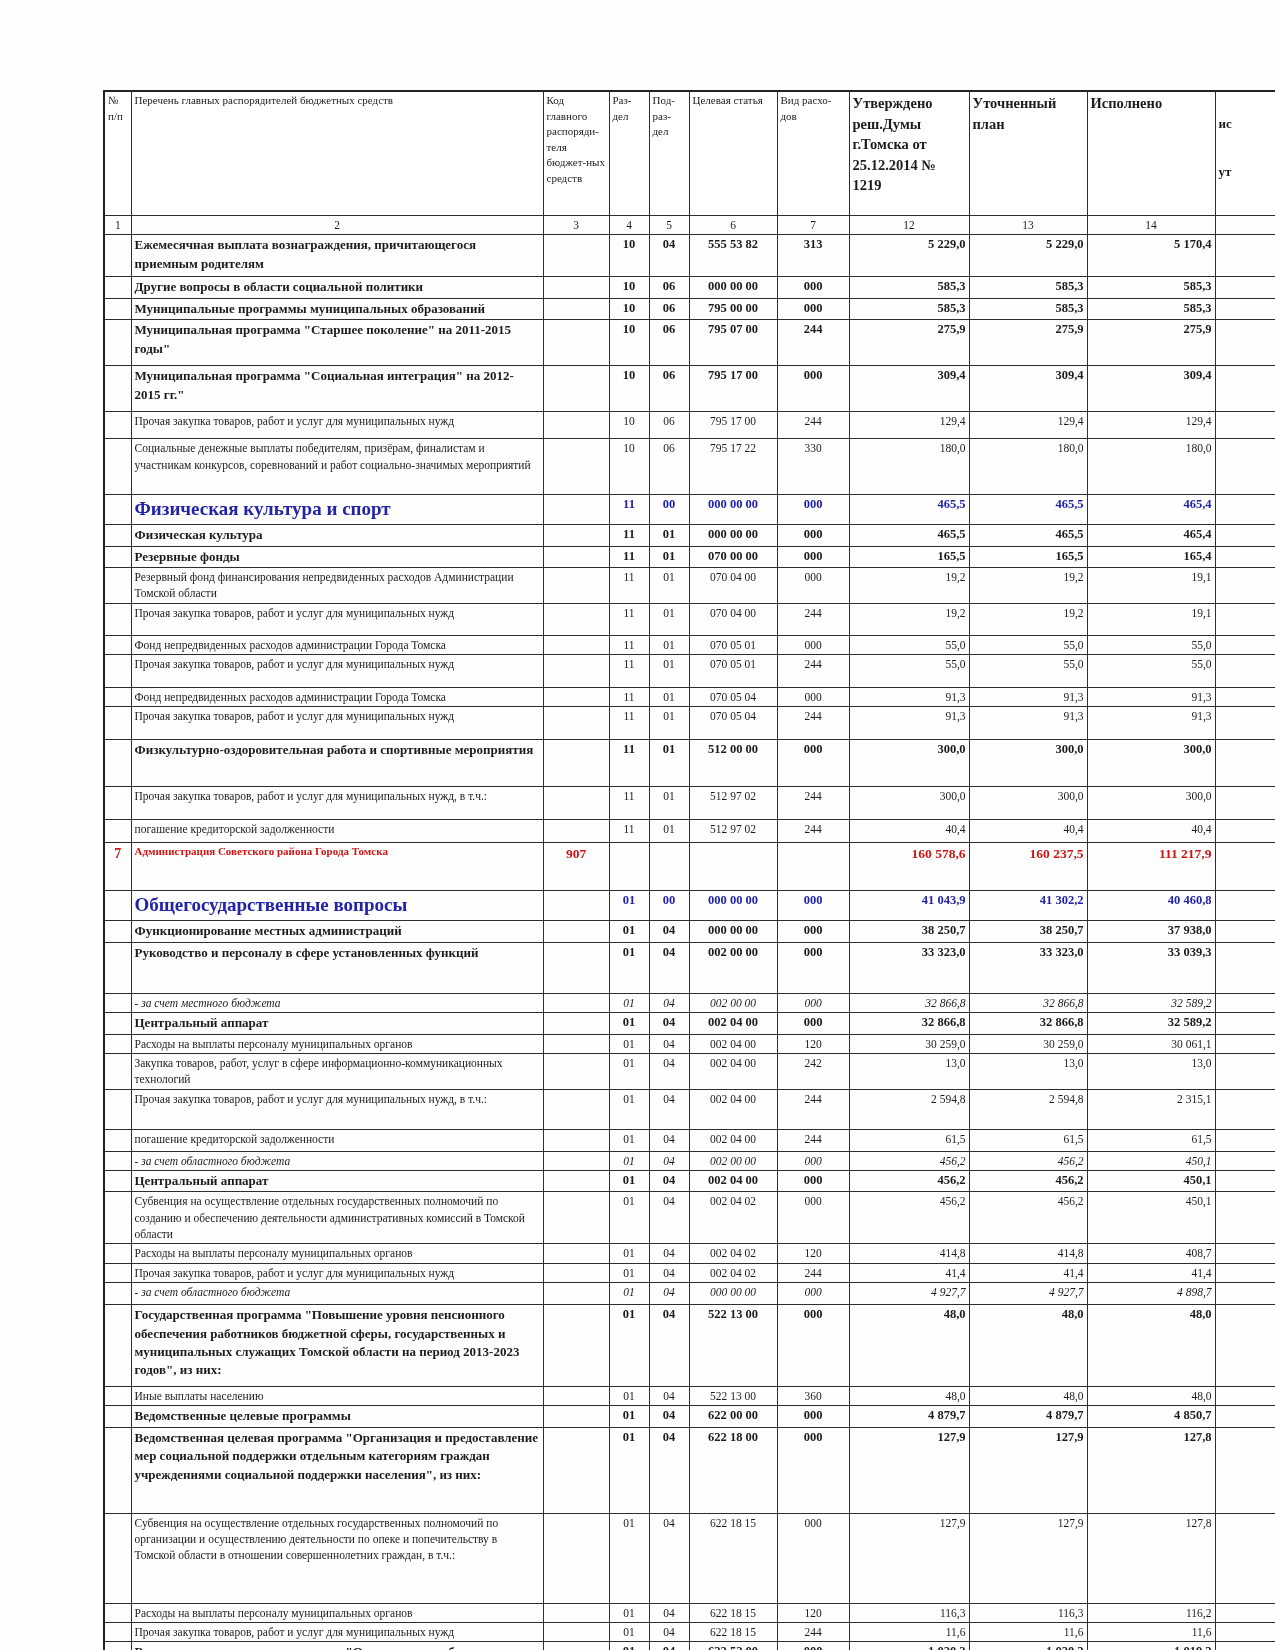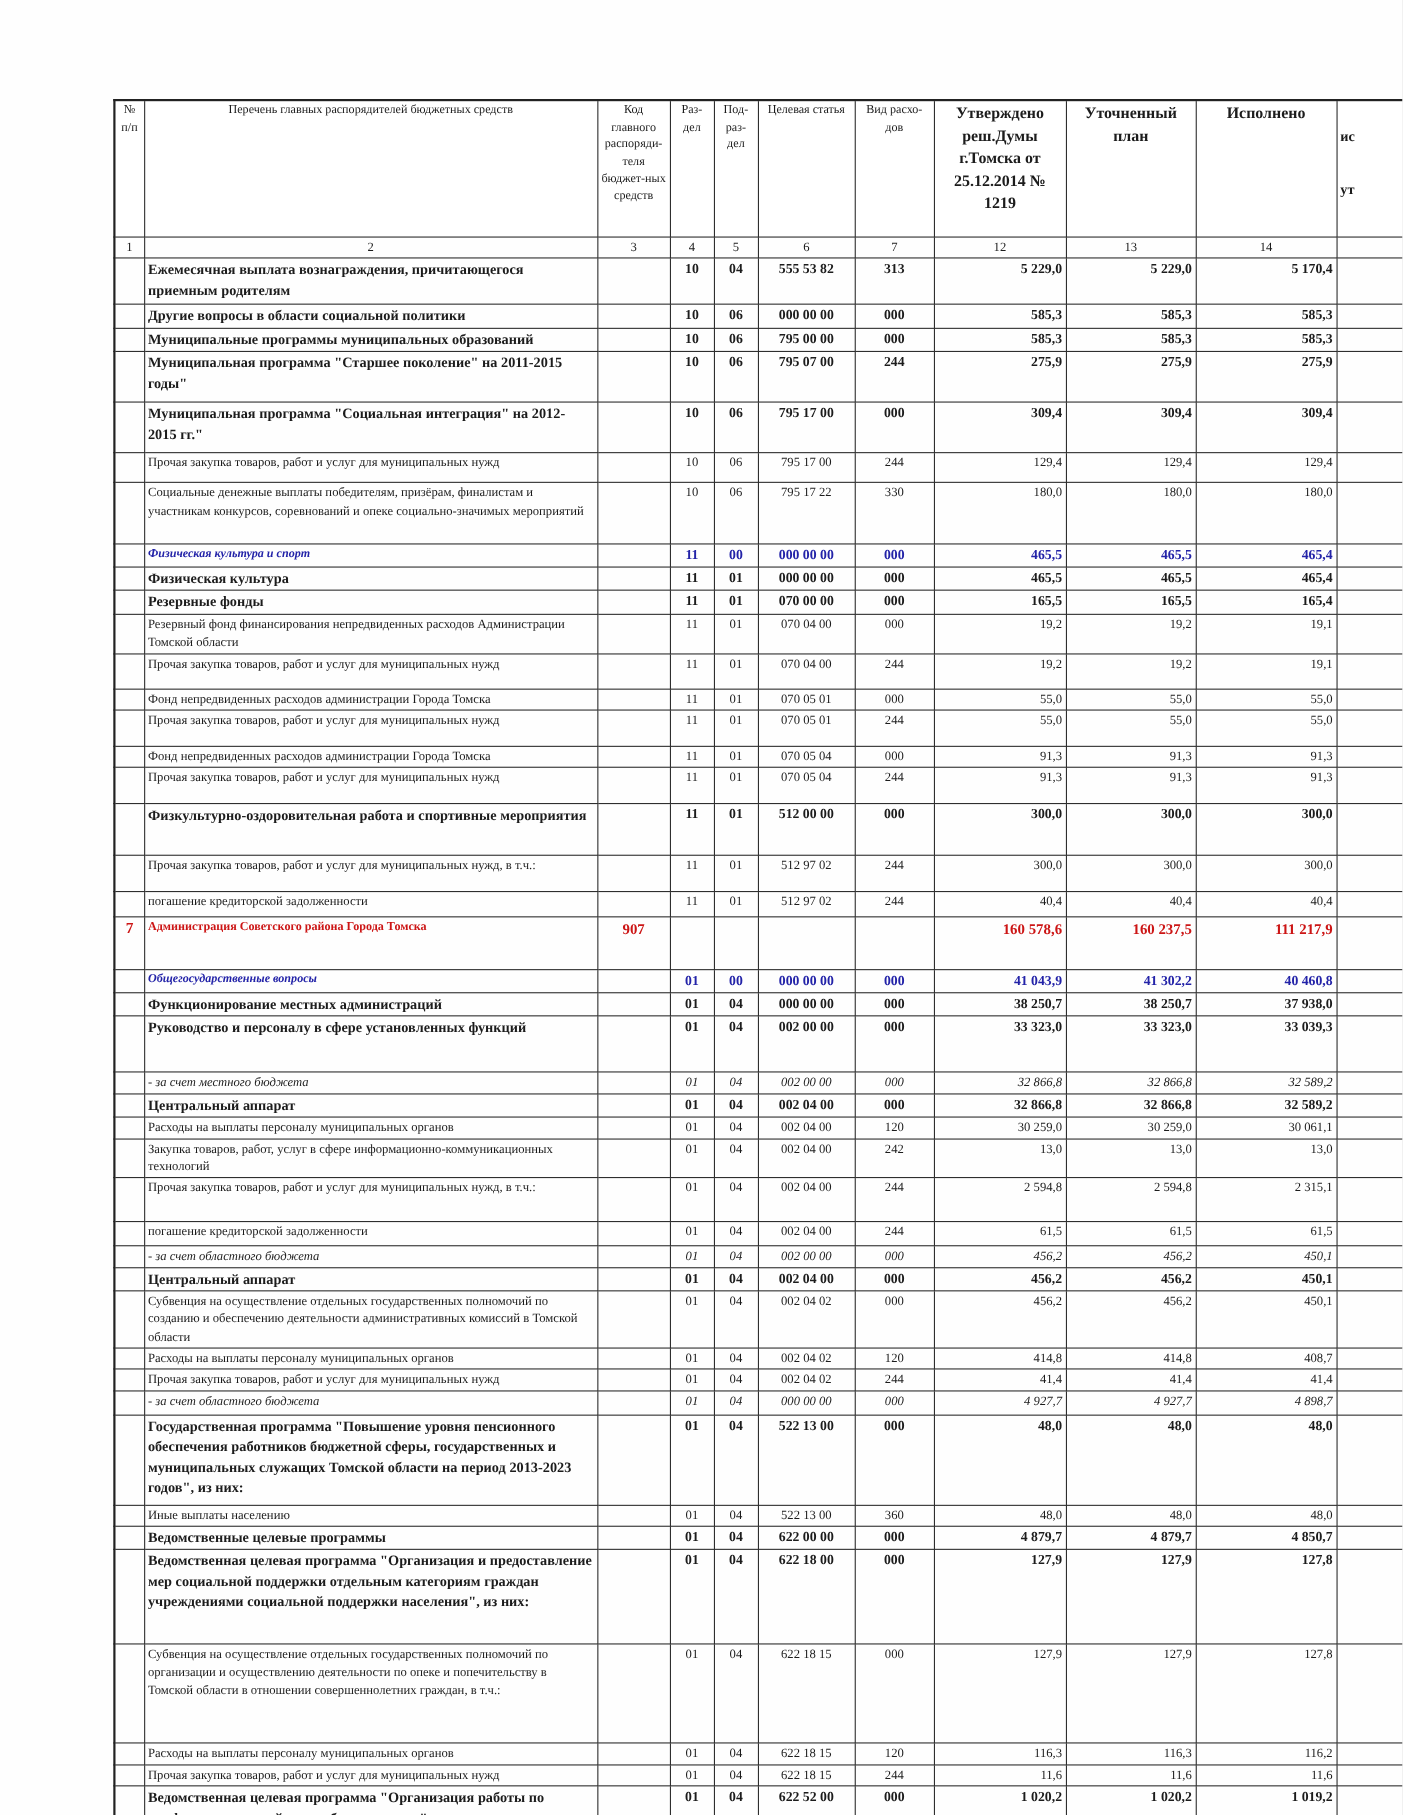--- a/index.html
+++ b/index.html
@@ -4,40 +4,40 @@
 <style>
   html,body{margin:0;padding:0;background:#e8e8e8;}
   #page{position:relative;width:1275px;height:1650px;background:#fefefe;overflow:hidden;
         font-family:"Liberation Serif","DejaVu Serif",serif;color:#1c1c1c;}
   #budget-table{position:absolute;left:103px;top:90px;border-collapse:collapse;table-layout:fixed;
         width:1201px;}
   #budget-table th,#budget-table td{border:1px solid #2e2e2e;vertical-align:top;overflow:hidden;
         padding:1px 3px;line-height:1.42;word-wrap:break-word;}
   #budget-table{border:2px solid #222;}
   
-  .hrow th{height:121px;font-weight:normal;font-size:11px;text-align:center;padding-top:3px;
+  .hrow th{height:121px;font-weight:normal;font-size:11px;text-align:left;padding-top:3px;
         border-bottom:2px solid #222;background:#fff;}
   .hrow th.big{font-weight:bold;font-size:14.5px;line-height:1.45;padding-top:6px;}
   .hrow th.hdr-cut{text-align:left;font-weight:bold;font-size:13px;padding-left:2px;}
   .hdr-cut .frag2{margin-top:30px;}
   .hdr-cut div:first-child{margin-top:22px;}
   .nrow th{height:15px;font-weight:normal;font-size:11.5px;text-align:center;padding:0;
         border-bottom:3px solid #1a1a1a;}
   
   td.c-num{text-align:center;font-size:12px;}
   td.c-name{text-align:left;font-size:11.5px;padding-left:10px;padding-right:4px;}
   td.c-code{text-align:center;font-size:11.5px;}
   td.c-val{text-align:right;font-size:11.5px;padding-right:5px;}
   td.c-cut{border-right:none;}
   
   tr.s-bold td{font-weight:bold;border-top-width:2px;}
   tr.s-bold td.c-name{font-size:13px;padding-left:5px;line-height:1.5;margin-top:27px;}
   tr.s-bold td.c-val,tr.s-bold td.c-code{font-size:12.5px;}
   tr.s-blue td{font-weight:bold;color:#2323a8;border-top-width:2px;}
-  tr.s-blue td.c-name{font-size:11px;padding-left:5px;font-style:italic;}
+  tr.s-blue td.c-name{font-size:19px;padding-left:5px;}
   tr.s-blue td.c-val,tr.s-blue td.c-code{font-size:12.5px;}
   tr.s-red td{font-weight:bold;color:#cc1515;border-top:3px solid #111;border-bottom:3px solid #111;}
   tr.s-red td.c-name{font-size:11px;padding-left:5px;padding-top:5px;}
   tr.s-red td.c-num{font-size:14px;padding-top:5px;}
   tr.s-red td.c-code{font-size:13.5px;padding-top:5px;}
   tr.s-red td.c-val{font-size:13.5px;padding-top:5px;}
   tr.s-italic td{font-style:italic;}
   tr.s-italic td.c-name{padding-left:7px;}
 </style>
 </head>
@@ -163,21 +163,21 @@
           <td class="c-code">06</td>
           <td class="c-code">795 17 00</td>
           <td class="c-code">244</td>
           <td class="c-val">129,4</td>
           <td class="c-val">129,4</td>
           <td class="c-val">129,4</td>
           <td class="c-cut"></td>
         </tr>
         <tr class="s-plain" style="height: 56px;">
           <td class="c-num"></td>
-          <td class="c-name">Социальные денежные выплаты победителям, призёрам, финалистам и участникам конкурсов, соревнований и опеке социально-значимых мероприятий</td>
+          <td class="c-name">Социальные денежные выплаты победителям, призёрам, финалистам и участникам конкурсов, соревнований и работ социально-значимых мероприятий</td>
           <td class="c-code"></td>
           <td class="c-code">10</td>
           <td class="c-code">06</td>
           <td class="c-code">795 17 22</td>
           <td class="c-code">330</td>
           <td class="c-val">180,0</td>
           <td class="c-val">180,0</td>
           <td class="c-val">180,0</td>
           <td class="c-cut"></td>
         </tr>

